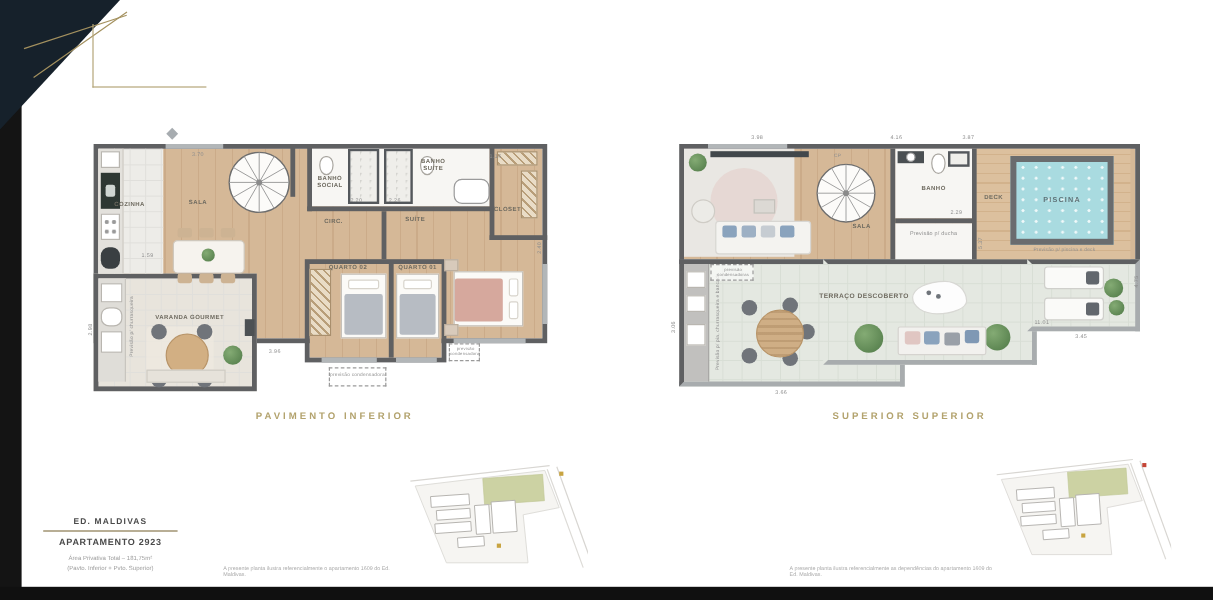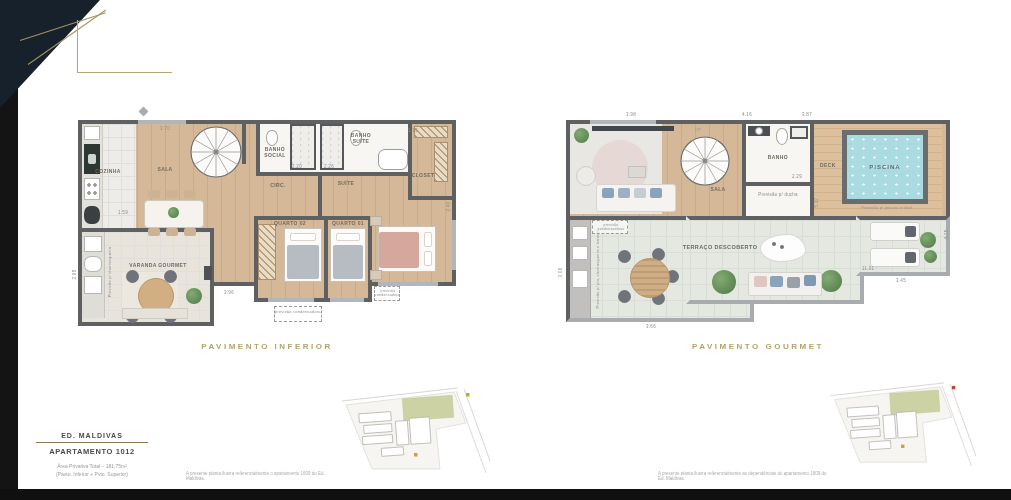--- a/index.html
+++ b/index.html
@@ -277,27 +277,27 @@
     <div class="dim" style="left:226px;top:54px;">2.29</div>
     <div class="dim" style="left:246px;top:80px;transform:rotate(-90deg);">5.37</div>
     <div class="dim" style="left:60px;top:-8px;">3.98</div>
     <div class="dim" style="left:-10px;top:150px;transform:rotate(-90deg);">3.06</div>
     <div class="dim" style="left:296px;top:146px;">11.01</div>
     <div class="dim" style="left:330px;top:158px;">3.45</div>
     <div class="dim" style="left:376px;top:112px;transform:rotate(-90deg);">4.75</div>
     <div class="dim" style="left:80px;top:204px;">3.66</div>
   </div>
 
-  <div class="caption" style="left:78px;top:342px;width:378px;">PAVIMENTO INFERIOR</div>
-  <div class="caption" style="left:566px;top:342px;width:384px;">PAVIMENTO GOURMET</div>
+  <div class="caption" style="left:90px;top:342px;width:378px;">PAVIMENTO INFERIOR</div>
+  <div class="caption" style="left:566px;top:342px;width:384px;">SUPERIOR SUPERIOR</div>
 
   <div class="abs" style="left:28px;top:432px;width:128px;text-align:center;">
     <div style="font-size:7px;font-weight:bold;letter-spacing:1px;color:#4b4b4b;">ED. MALDIVAS</div>
     <div style="width:112px;border-top:1.5px solid #8a7a50;margin:3px auto 4px auto;"></div>
-    <div style="font-size:7.5px;font-weight:bold;letter-spacing:.6px;color:#4b4b4b;">APARTAMENTO 1012</div>
+    <div style="font-size:7.5px;font-weight:bold;letter-spacing:.6px;color:#4b4b4b;">APARTAMENTO 2923</div>
     <div style="font-size:5px;color:#9b9b9b;margin-top:7px;">Área Privativa Total – 181,75m²</div>
     <div style="font-size:5px;color:#9b9b9b;margin-top:2px;">(Pavto. Inferior + Pvto. Superior)</div>
   </div>
 
   <div class="abs" style="left:340px;top:385px;width:150px;height:92px;">
     <svg width="150" height="92" viewBox="0 0 150 92">
       <path d="M2,16 L118,3" stroke="#d8d6d2" stroke-width="1" fill="none"></path>
       <path d="M124,4 L153,84" stroke="#d8d6d2" stroke-width="1" fill="none"></path>
       <path d="M116,6 L146,88" stroke="#dddbd7" stroke-width="1" fill="none"></path>
       <polygon points="6,20 114,7 126,38 96,44 100,84 32,84" fill="#f6f5f2" stroke="#dddbd7" stroke-width="0.8"></polygon>

